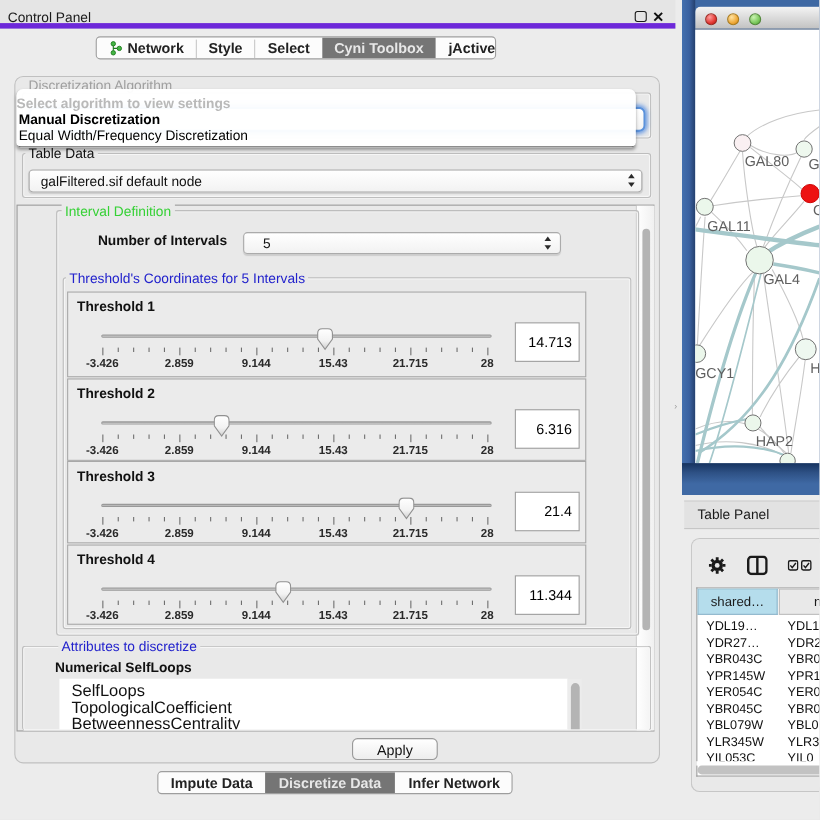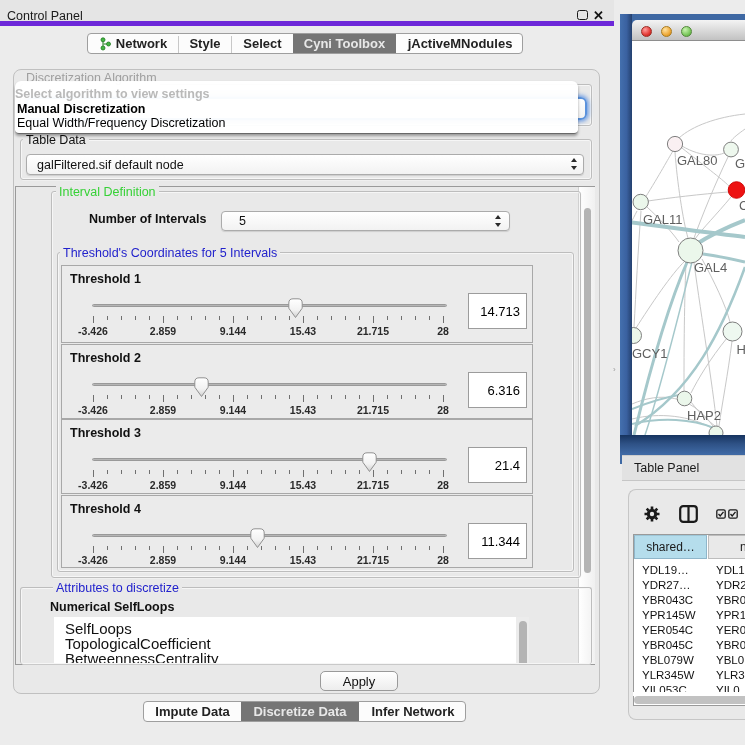--- a/index.html
+++ b/index.html
@@ -2,21 +2,21 @@
 <html><head><meta charset="utf-8"><style>
 * { margin:0; padding:0; box-sizing:border-box; }
 html,body { width:745px; height:745px; }
 body { font-family:"Liberation Sans", sans-serif; background:#ececec; position:relative; overflow:hidden; }
 .abs { position:absolute; }
 
 #titlebar { position:absolute; left:0; top:0; width:614px; height:26px; background:#e5e5e5; border-bottom:5px solid #6d28d9;}
 #titlebar .t { position:absolute; left:7px; top:8.5px; font-size:12.5px; color:#1a1a1a; }
 #winrestore { position:absolute; left:577px; top:9.5px; width:10.5px; height:10.5px; border:1.8px solid #1a1a1a; border-radius:2.5px; background:transparent;}
 #winclose { position:absolute; left:593px; top:8px; font-size:13px; font-weight:bold; color:#111; }
-#tabstrip { position:absolute; left:87px; top:33px; width:436px; height:21px; background:#fcfcfc; border:1px solid #9e9e9e; border-radius:4px; overflow:hidden; }
+#tabstrip { position:absolute; left:87px; top:33px; width:364px; height:21px; background:#fcfcfc; border:1px solid #9e9e9e; border-radius:4px; overflow:hidden; }
 .tabtxt { position:absolute; top:0; height:100%; display:flex; align-items:center; justify-content:center; font-size:13px; font-weight:bold; color:#222; }
 #tab-cyni { background:#757575; color:#e8e8e8; }
 .tabsep { position:absolute; top:2px; height:17px; width:1px; background:#c8c8c8; }
 #outerpanel { position:absolute; left:13px; top:69px; width:587px; height:625px; background:#e9e9e9; border:1px solid #c0c0c0; border-radius:8px; }
 .groupbox { position:absolute; border:1px solid #bdbdbd; border-radius:3px; box-shadow: inset 0 0 0 1px #f6f6f6, 0.5px 0.5px 0 0 #f8f8f8; }
 .gtitle { position:absolute; font-size:12.5px; background:#e9e9e9; padding:0 3px; }
 
 .combo { position:absolute; background:linear-gradient(#ffffff,#f2f2f2); border:1px solid #ababab; border-radius:4px; box-shadow:0 1px 1px rgba(0,0,0,0.12); }
 .combo .txt { position:absolute; left:10px; top:50%; transform:translateY(-50%); font-size:12.5px; color:#111; }
 .arr { position:absolute; width:0; height:0; border-left:3.5px solid transparent; border-right:3.5px solid transparent; }
@@ -42,21 +42,21 @@
 #listsb .th { position:absolute; left:3px; top:4px; width:8px; height:60px; background:#b4b4b4; border-radius:4px; }
 
 #applybtn { position:absolute; left:320px; top:671px; width:78px; height:20px; background:linear-gradient(#ffffff,#ededed); border:1px solid #9a9a9a; border-radius:5px; text-align:center; line-height:19px; font-size:13px; color:#111; }
 #bottomtabs { position:absolute; left:143px; top:701px; width:323px; height:21px; background:#fcfcfc; border:1px solid #9e9e9e; border-radius:4px; overflow:hidden; }
 
 #dapopup { position:absolute; left:15px; top:80.5px; width:563px; height:53px; background:rgba(255,255,255,0.96); border-radius:6px 6px 4px 4px; border-bottom:1px solid #686868; box-shadow:0 2px 3px rgba(0,0,0,0.35); }
 #dapopup .hint { position:absolute; left:0; width:100%; top:6px; text-align:left; font-size:12.5px; font-weight:bold; color:#b9b9b9; }
 #dapopup .it1 { position:absolute; left:2px; top:21px; font-size:12.5px; font-weight:bold; color:#000; }
 #dapopup .it2 { position:absolute; left:2px; top:35px; font-size:12.5px; color:#000; }
 
-#netframe { position:absolute; left:620px; top:0; width:125px; height:450px; background:#3e68a3;margin-top:14px; }
+#netframe { position:absolute; left:620px; top:0; width:125px; height:450px; background:#3e68a3; }
 #bandL { position:absolute; left:0; top:0; width:12px; height:421px; background:linear-gradient(90deg,#4470ae 0%,#3a61a0 55%,#24406e 100%); }
 #bandB { position:absolute; left:0; top:421px; width:125px; height:29px; background:linear-gradient(#16335f 0%,#2e5185 30%,#3f69a4 65%,#3f69a4 100%); }
 #nettitle { position:absolute; left:12px; top:6px; width:113px; height:21px; background:linear-gradient(#f4f4f4,#c2c2c2); border-bottom:1px solid #8e8e8e; border-top-left-radius:5px; }
 .tl { position:absolute; top:5.5px; width:11px; height:11px; border-radius:50%; }
 #netcanvas { position:absolute; left:12px; top:27px; width:113px; height:394px; background:#ffffff; overflow:hidden; }
 #tpbar { position:absolute; left:622px; top:455px; width:123px; height:26px; background:#e2e2e2; border-top:1px solid #cdcdcd; border-bottom:1px solid #c6c6c6; }
 #tpbar span { position:absolute; left:12px; top:5px; font-size:12.5px; color:#1a1a1a; }
 #tablepanel { position:absolute; left:628px; top:489px; width:117px; height:231px; background:#e9e9e9; border:1px solid #c6c6c6; border-radius:8px; border-right:none; border-top-right-radius:0; border-bottom-right-radius:0; }
 #tblwrap { position:absolute; left:633px; top:534px; width:112px; height:172px; background:#ffffff; border:1px solid #9a9a9a; border-right:none; overflow:hidden; }
 .hdr { position:absolute; top:0; height:24px; font-size:12px; color:#1a1a1a; display:flex; align-items:center; justify-content:center; }

